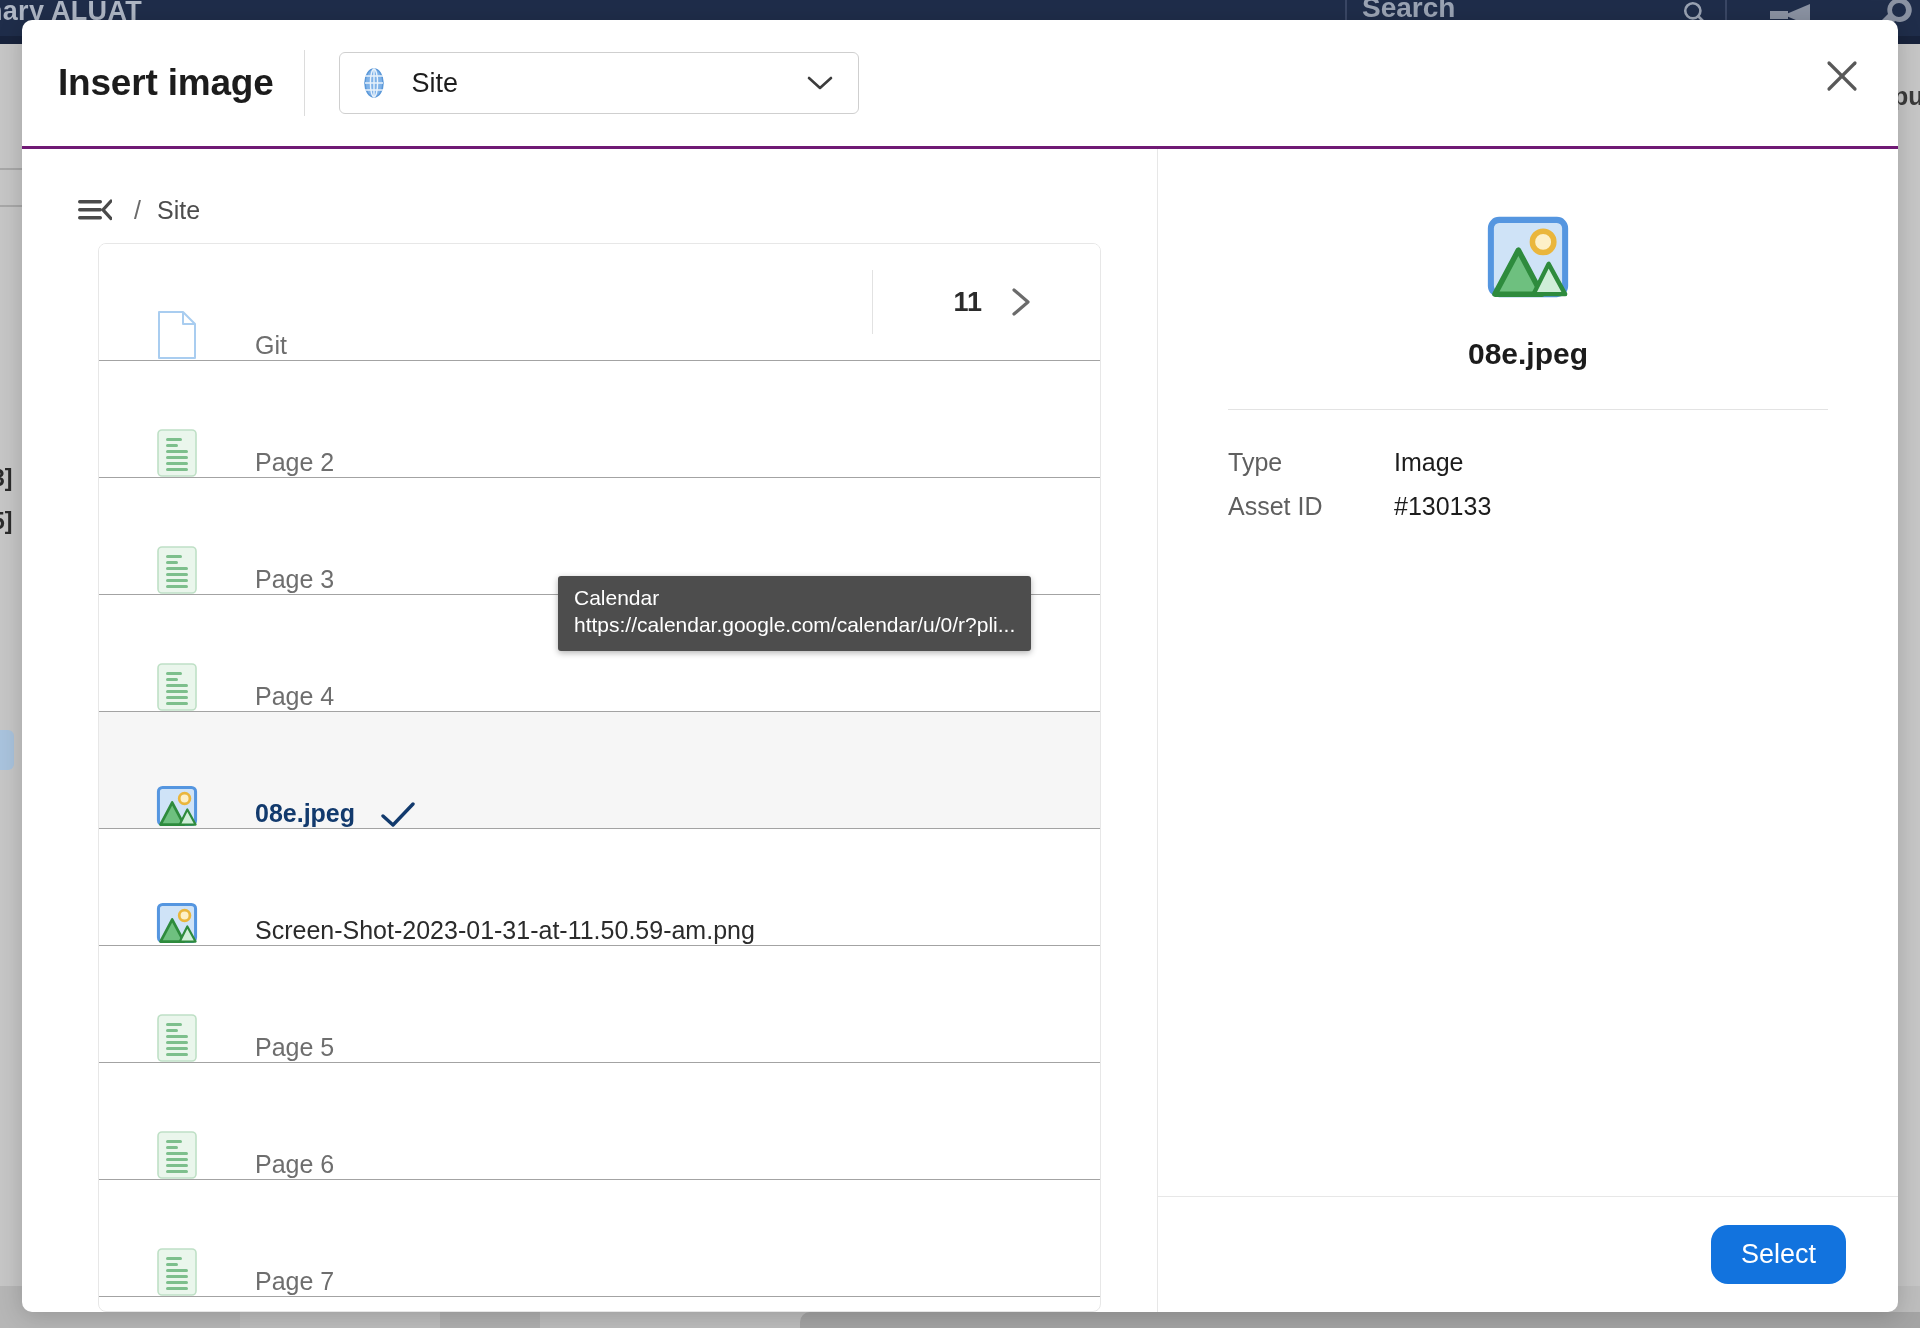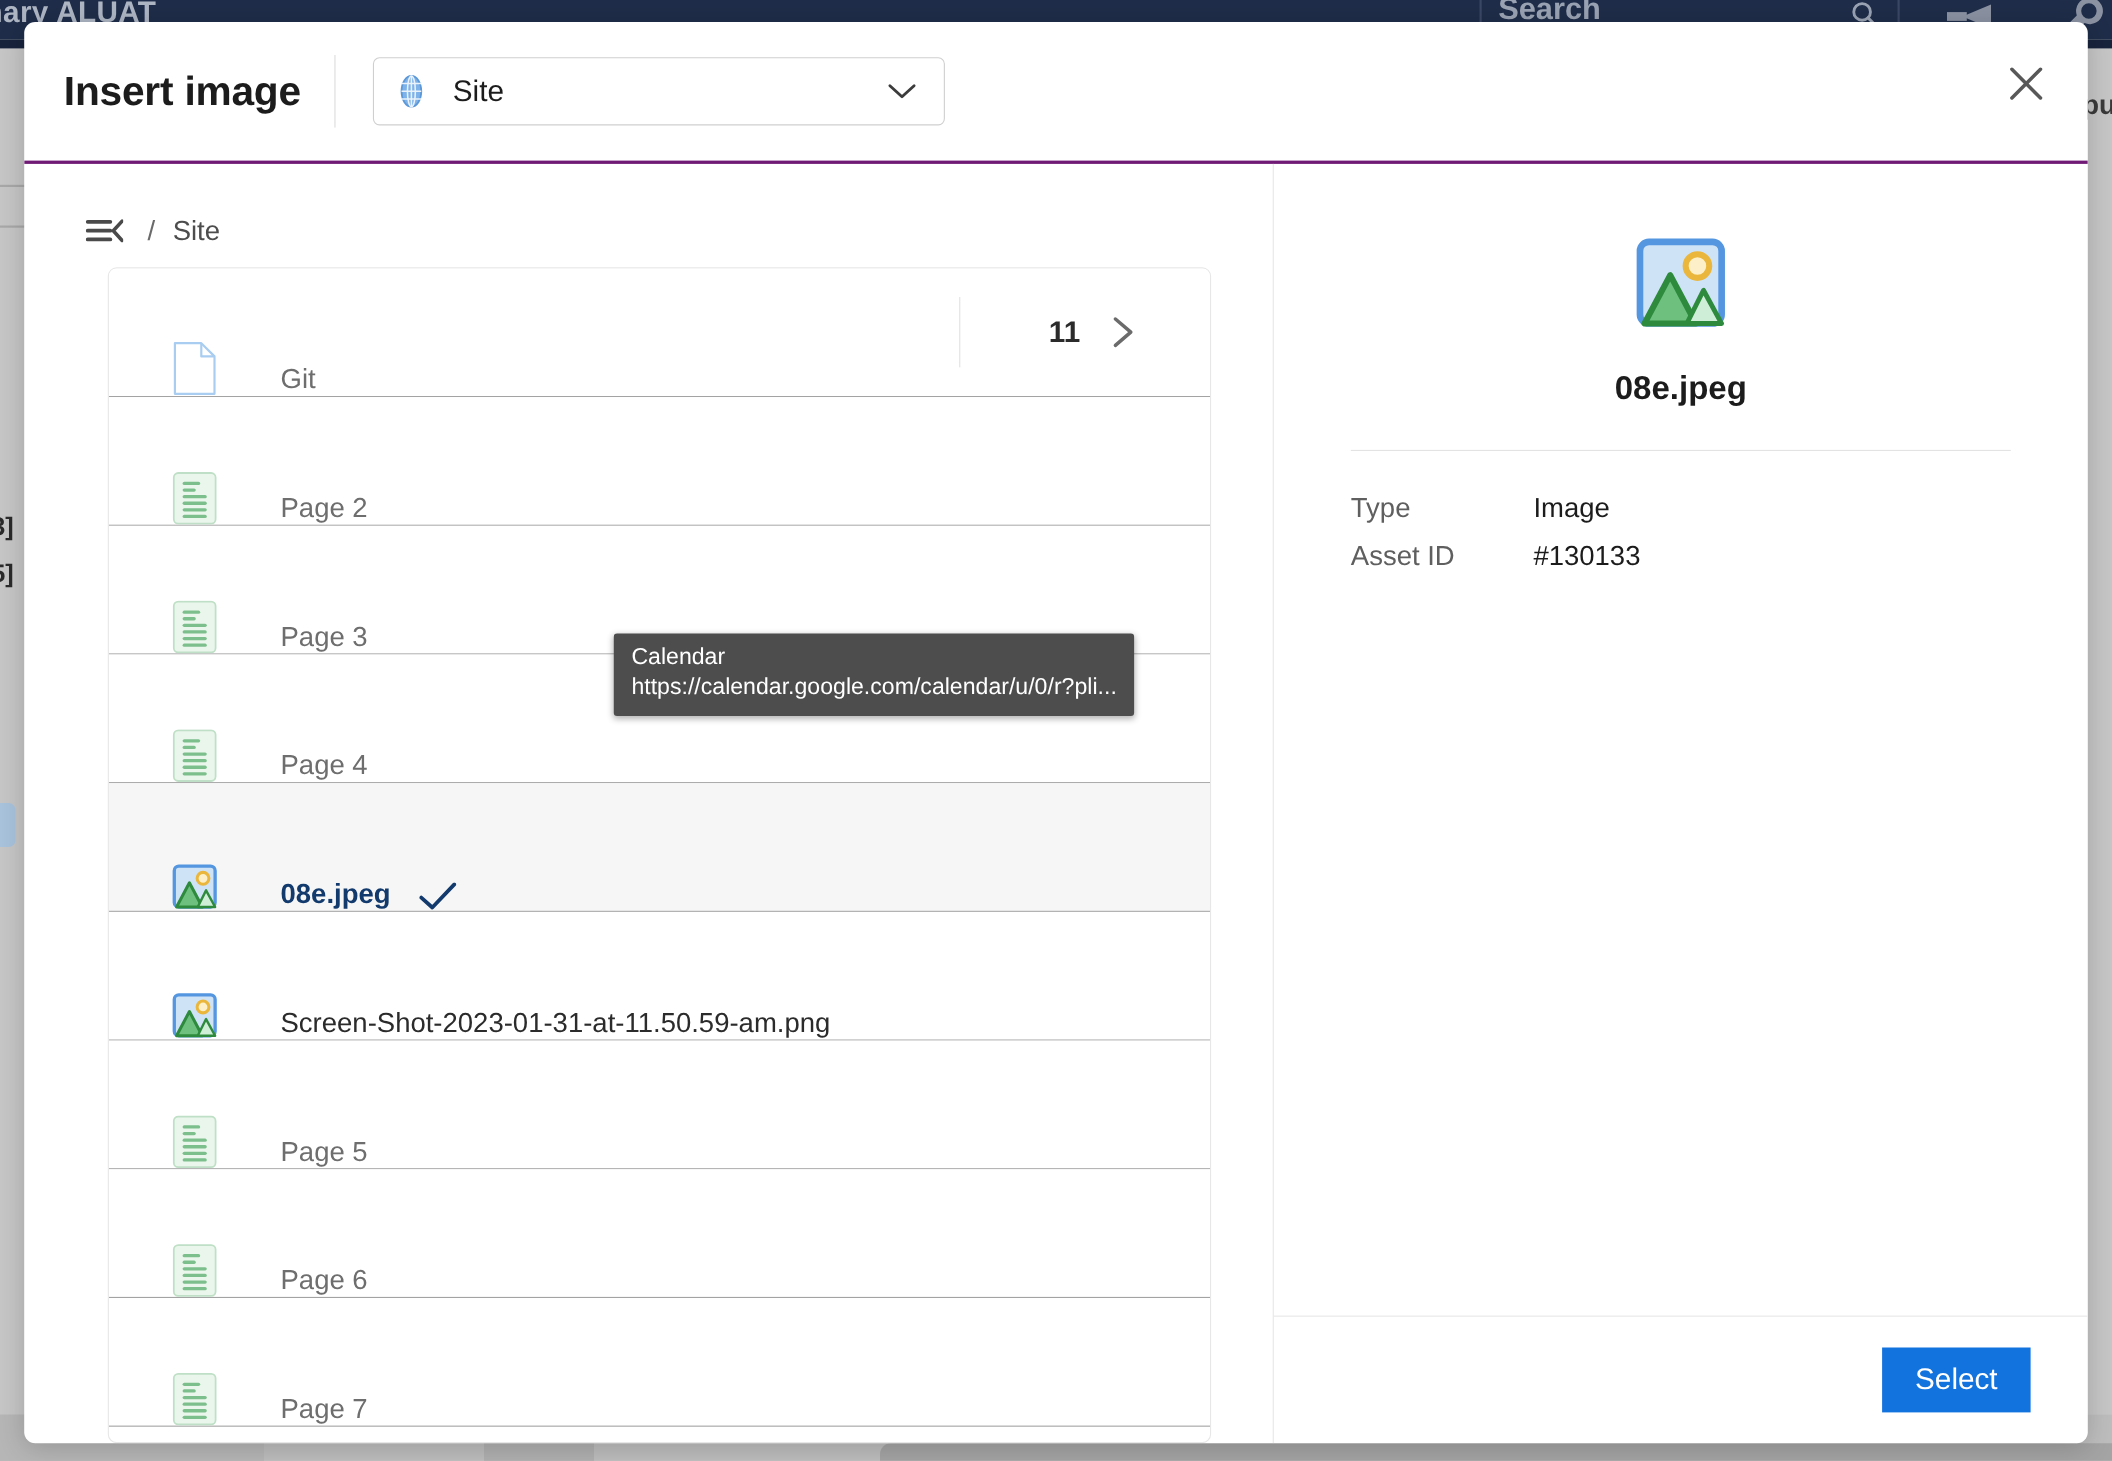--- a/index.html
+++ b/index.html
@@ -233,21 +233,21 @@
   }
 
   .detail-footer {
     flex: 0 0 116px; height: 116px;
     border-top: 1px solid #e7e7e7;
     display: flex; align-items: center; justify-content: flex-end;
     padding-right: 52px;
   }
   .select-button {
     background: #1273de; color: #fff;
-    border: none; border-radius: 0;
+    border: none; border-radius: 17px;
     font-size: 27px; font-family: "Liberation Sans", sans-serif;
     padding: 14px 30px;
     cursor: pointer;
   }
 </style>
 </head>
 <body>
 
 <div id="app-background">
 

